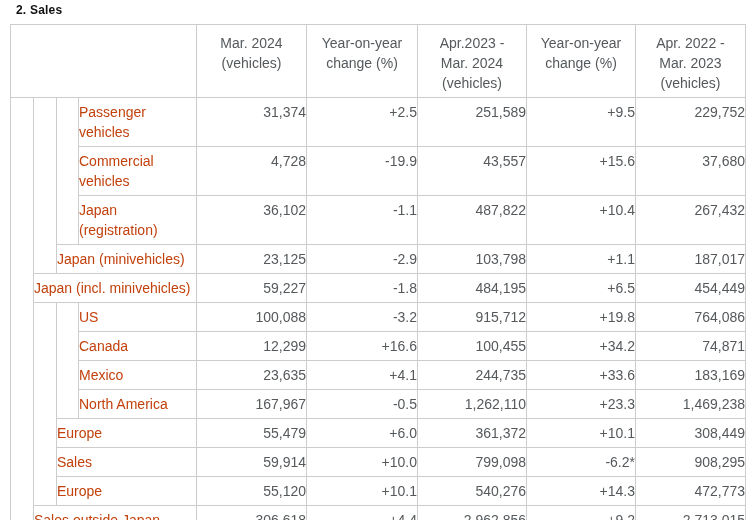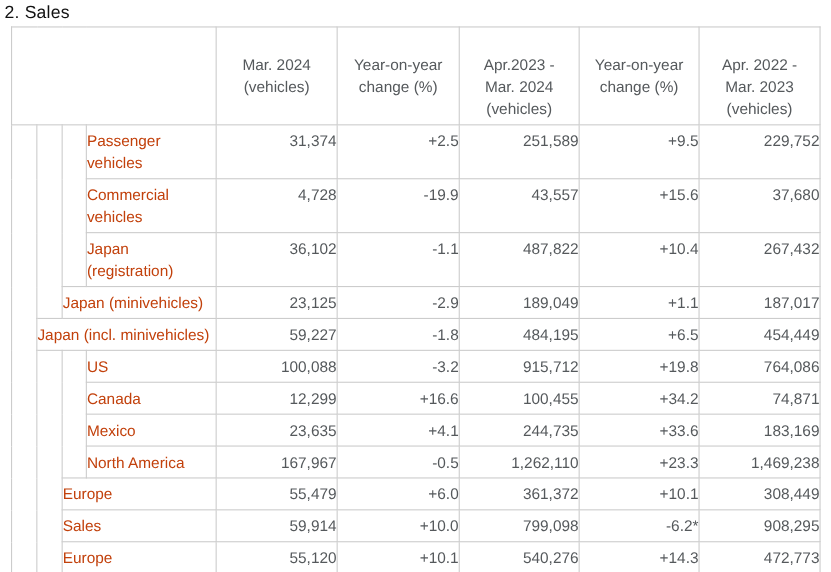--- a/index.html
+++ b/index.html
@@ -13,24 +13,24 @@
   }
   .page {
     position: relative;
     width: 755px;
     height: 520px;
     overflow: hidden;
   }
   h1.title {
     margin: 0;
     position: absolute;
-    left: 4px;
+    left: 16px;
     top: 3px;
-    font-size: 16px;
-    font-weight: normal;
+    font-size: 12px;
+    font-weight: bold;
     color: #111111;
     letter-spacing: 0.2px;
   }
   table.sales {
     position: absolute;
     left: 10px;
     top: 24px;
     border-collapse: collapse;
     table-layout: fixed;
     width: 735px;
@@ -42,21 +42,21 @@
     vertical-align: top;
     font-weight: normal;
     line-height: 20px;
     padding: 4px 0;
     overflow: hidden;
   }
   
   tr.hdr { height: 70px; }
   tr.hdr th {
     text-align: center;
-    padding-top: 24px;
+    padding-top: 8px;
     white-space: pre-line;
     color: #55595c;
   }
   
   tr.row { height: 28px; }
   tr.row-tall { height: 48px; }
   td.lbl {
     text-align: left;
     color: #c2410c;
   }
@@ -131,21 +131,21 @@
       <td class="num">-1.1</td>
       <td class="num">487,822</td>
       <td class="num">+10.4</td>
       <td class="num">267,432</td>
     </tr>
 
     <tr class="row">
       <td class="lbl" colspan="2">Japan (minivehicles)</td>
       <td class="num">23,125</td>
       <td class="num">-2.9</td>
-      <td class="num">189,049</td>
+      <td class="num">103,798</td>
       <td class="num">+1.1</td>
       <td class="num">187,017</td>
     </tr>
 
     <tr class="row">
       <td class="lbl" colspan="3">Japan (incl. minivehicles)</td>
       <td class="num">59,227</td>
       <td class="num">-1.8</td>
       <td class="num">484,195</td>
       <td class="num">+6.5</td>

